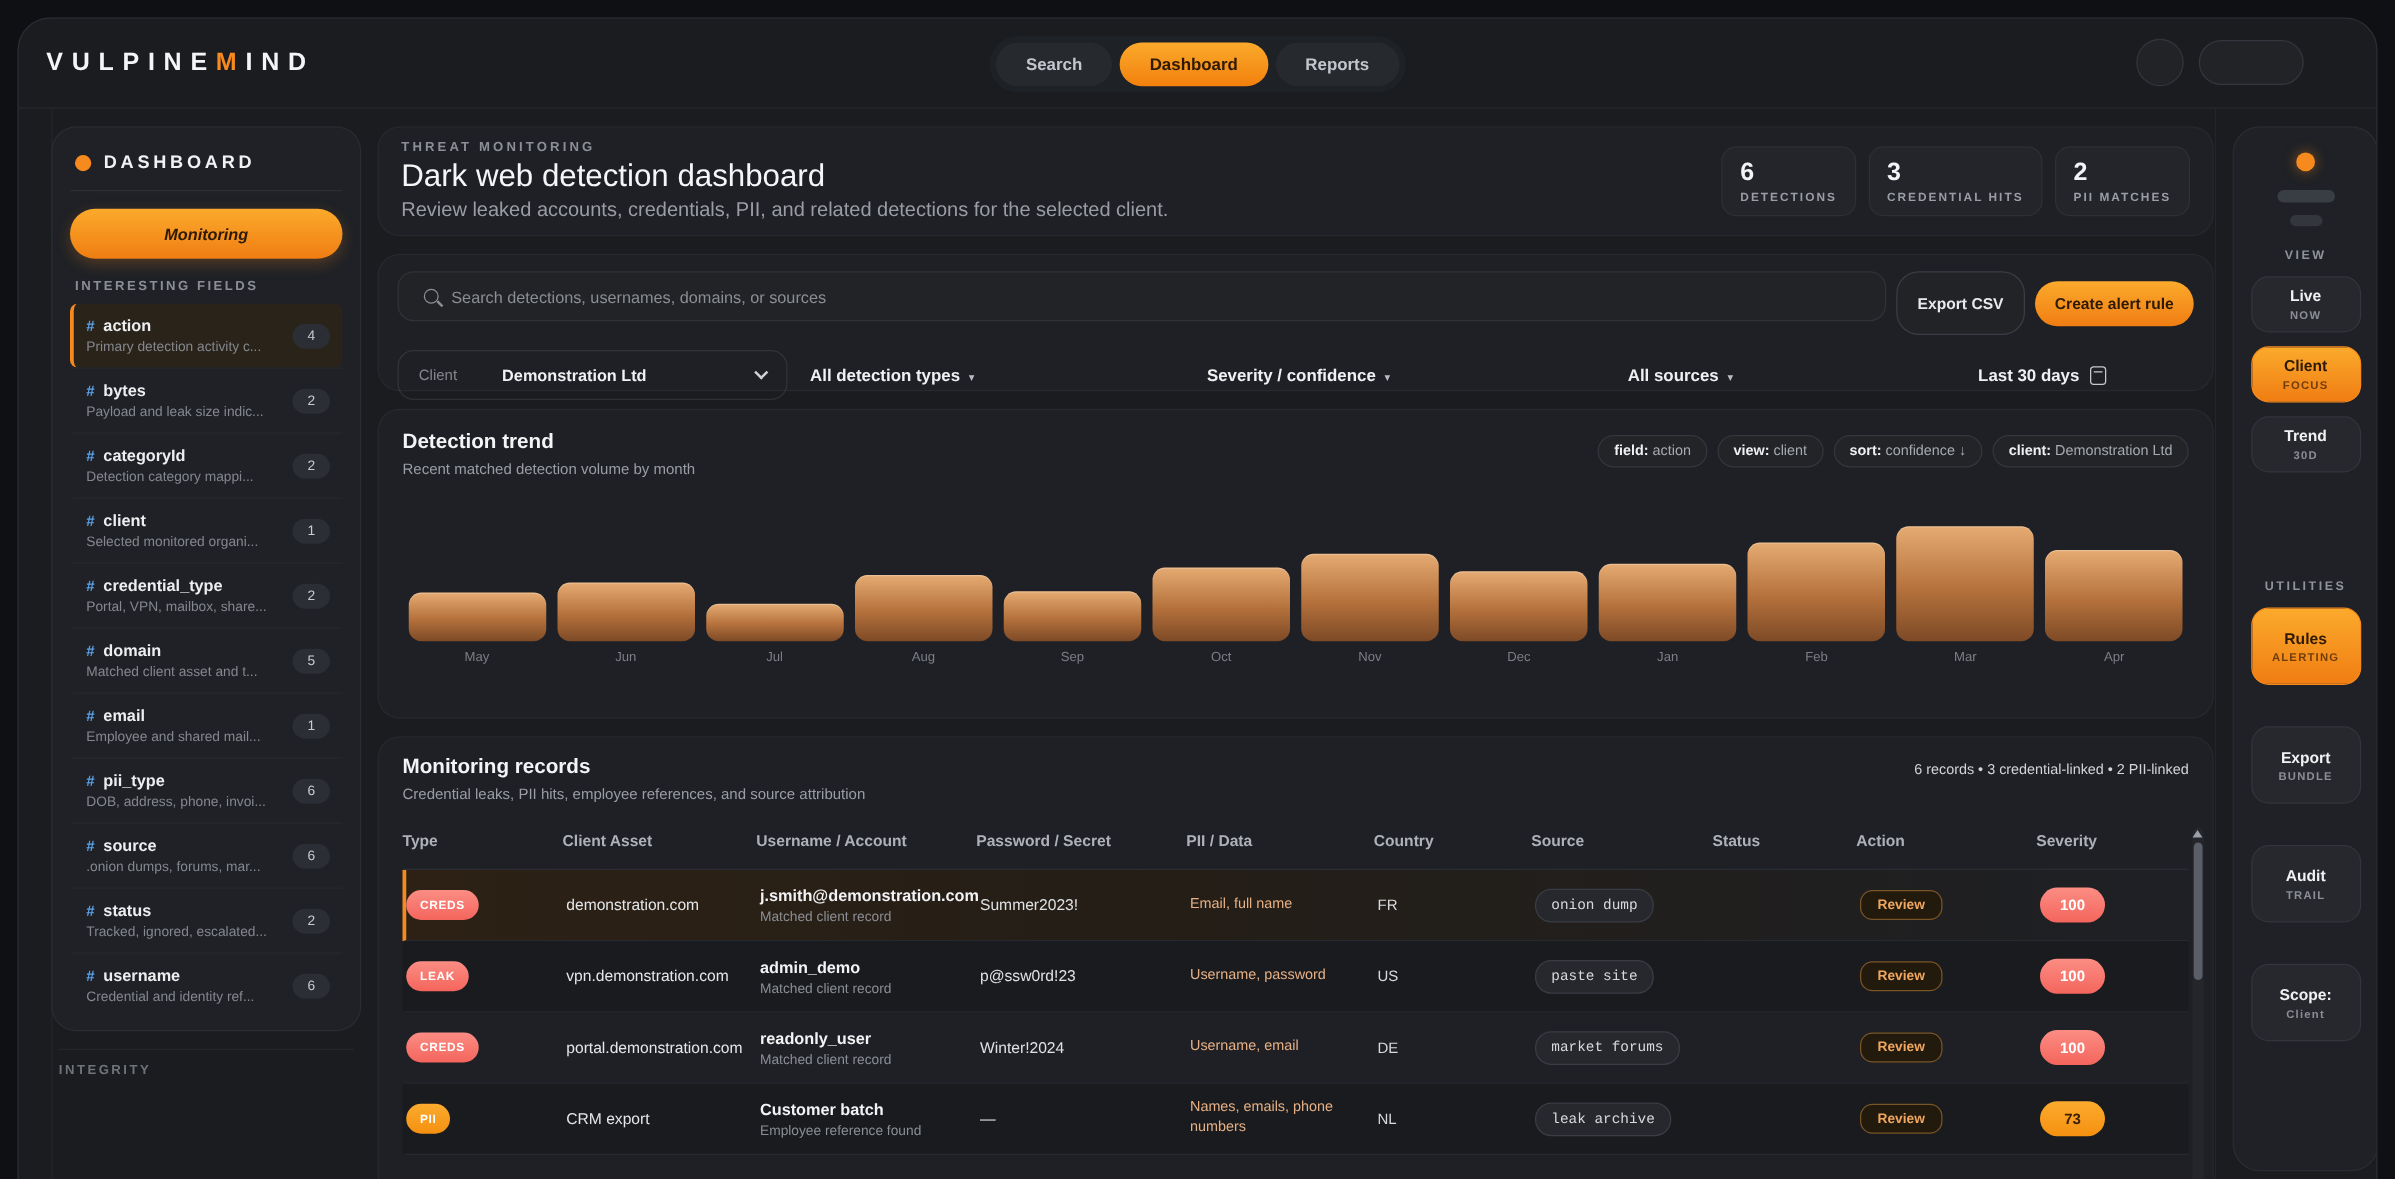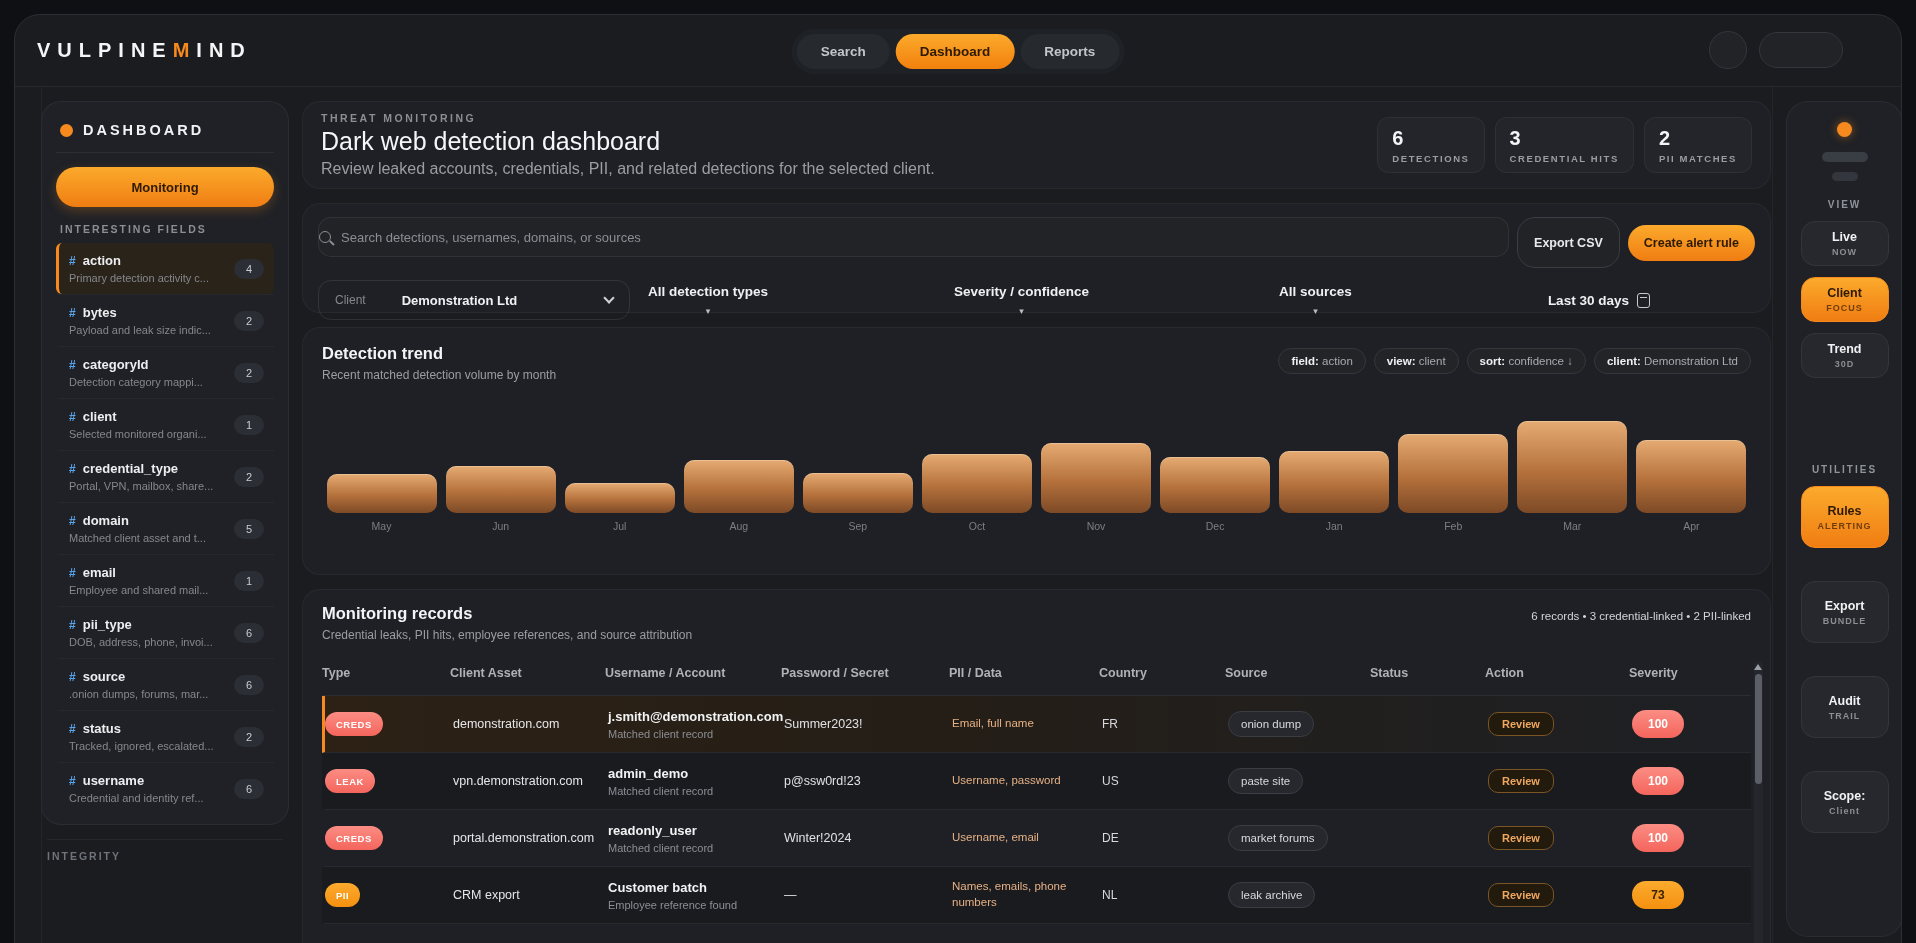--- a/index.html
+++ b/index.html
@@ -30,21 +30,21 @@
   .sidebar { position:absolute; left:26px; top:86px; width:248px; }
   .sidebar-card { background:#1f2126; border:1px solid rgba(255,255,255,0.05); border-radius:20px;
     padding:16px 14px 10px; }
   .sb-head { display:flex; align-items:center; gap:10px; padding:4px 4px 14px;
     border-bottom:1px solid rgba(255,255,255,0.06); }
   .sb-dot { width:13px; height:13px; border-radius:50%; background:#f68a1e; }
   .sb-title { color:#f1f2f4; font-weight:bold; font-size:14.5px; letter-spacing:3px; }
   .monitoring-btn { display:block; width:100%; margin:14px 0 16px; height:40px; border:none; cursor:pointer;
     border-radius:20px; background:linear-gradient(180deg,#fbaa2c,#f07d12);
     color:#2e1a04; font-weight:bold; font-size:13px; font-family:inherit;
-    box-shadow:0 4px 12px rgba(246,138,30,0.25); }
+    box-shadow:0 4px 12px rgba(246,138,30,0.25);font-style:italic; }
   .fields-label { color:#8b8e94; font-size:10.5px; font-weight:bold; letter-spacing:2px; padding:0 4px 8px; }
   .field-item { display:flex; align-items:center; justify-content:space-between; gap:8px;
     padding:10px 10px; border-top:1px solid #26282e; border-left:3px solid transparent; cursor:pointer; }
   .field-item:first-child { border-top:none; }
   .field-item.active { background:#2a231a; border-left-color:#f68a1e; border-radius:6px; }
   .fi-name-row { display:flex; align-items:center; gap:7px; }
   .fi-hash { color:#5aa2e8; font-size:12px; font-weight:bold; }
   .fi-name { color:#eceef0; font-size:13px; font-weight:bold; }
   .fi-desc { color:#84878d; font-size:11px; margin-top:4px; white-space:nowrap; overflow:hidden;
     text-overflow:ellipsis; max-width:160px; }
@@ -63,40 +63,40 @@
   .page-sub { color:#9a9da3; font-size:16px; }
   .stats { display:flex; gap:10px; }
   .stat-card { background:#23252a; border:1px solid rgba(255,255,255,0.05); border-radius:12px;
     padding:9px 14px 8px; min-width:104px; }
   .stat-value { color:#f3f4f6; font-size:20px; font-weight:bold; }
   .stat-label { color:#9a9da3; font-size:9.5px; font-weight:bold; letter-spacing:1.6px; margin-top:3px; }
 
   .toolbar-card { height:110px; padding:13px 15px; }
   .search-row { display:flex; gap:8px; }
   .search-box { flex:1; height:40px; background:#212327; border:1px solid rgba(255,255,255,0.07);
-    border-radius:13px; display:flex; align-items:center; padding:0 0; gap:10px; }
+    border-radius:13px; display:flex; align-items:center; padding:0 20px; gap:10px; }
   .search-icon { width:12px; height:12px; border:1.7px solid #8b8e94; border-radius:50%; position:relative; flex:none; }
   .search-icon::after { content:""; position:absolute; width:6px; height:1.7px; background:#8b8e94;
     transform:rotate(45deg); right:-5px; bottom:-2px; }
   .search-input { flex:1; background:transparent; border:none; outline:none; color:#dcdee2;
     font-size:13px; font-family:inherit; }
   .search-input::placeholder { color:#8b8e94; }
   .btn-dark { height:51px; align-self:center; padding:0 16px; border-radius:18px; background:#212327;
     border:1px solid #3a3d43; color:#e8e9ec; font-weight:bold; font-size:12.5px; cursor:pointer; font-family:inherit; }
   .btn-orange { height:36px; align-self:center; padding:0 16px; border-radius:18px; border:none;
     background:linear-gradient(180deg,#fbaa2c,#f07d12); color:#2e1a04; font-weight:bold; font-size:12.5px;
     cursor:pointer; font-family:inherit; }
   .filter-row { display:flex; align-items:center; margin-top:12px; }
   .client-pill { width:312px; height:40px; border:1px solid rgba(255,255,255,0.09); border-radius:13px;
     display:flex; align-items:center; padding:0 16px; cursor:pointer; }
   .client-label { color:#84878d; font-size:12px; }
   .client-value { color:#f0f1f3; font-size:13px; font-weight:bold; margin-left:36px; }
   .chev { width:8px; height:8px; border-right:2px solid #cfd2d6; border-bottom:2px solid #cfd2d6;
     transform:rotate(45deg); margin-left:auto; margin-top:-4px; }
-  .dd { display:flex; align-items:center; gap:7px; color:#eef0f2; font-size:13.5px; font-weight:bold; cursor:pointer;flex-direction:column; }
+  .dd { display:flex; align-items:flex-end; gap:7px; color:#eef0f2; font-size:13.5px; font-weight:bold; cursor:pointer; }
   .dd .caret { color:#b9bcc2; font-size:9px; }
   .dd1 { margin-left:18px; } .dd2 { margin-left:186px; } .dd3 { margin-left:190px; }
   .date-ctl { margin-left:196px; display:flex; align-items:center; gap:8px; color:#eef0f2;
     font-size:13.5px; font-weight:bold; cursor:pointer; }
   .cal-icon { width:13px; height:15px; border:1.6px solid #c6c9ce; border-radius:3px; position:relative; }
   .cal-icon::before { content:""; position:absolute; left:2px; right:2px; top:3px; height:1.6px; background:#c6c9ce; }
 
   .trend-card { height:248px; padding:16px 19px 10px; }
   .trend-head { display:flex; justify-content:space-between; align-items:flex-start; }
   .sec-title { color:#f3f4f6; font-size:16.5px; font-weight:bold; }
@@ -128,21 +128,21 @@
     border-radius:12px; font-size:9.5px; font-weight:bold; letter-spacing:0.5px; color:#fff; }
   .badge.red { background:linear-gradient(180deg,#fb8d84,#f4655c); }
   .badge.orange { background:linear-gradient(180deg,#fbab2e,#f59010); }
   .cell-asset { color:#e4e6e9; font-size:12.5px; }
   .cell-user-main { color:#f2f3f5; font-size:13px; font-weight:bold; }
   .cell-user-sub { color:#8b8e94; font-size:11px; margin-top:4px; }
   .cell-secret { color:#dfe1e4; font-size:12.5px; }
   .cell-pii { color:#e6b084; font-size:11.5px; padding-right:14px; line-height:1.35; }
   .cell-country { color:#d7d9dd; font-size:12px; }
   .src-pill { display:inline-block; background:#26282d; border:1px solid #3a3d43; border-radius:13px;
-    padding:6px 12px; color:#d7d9dd; font-size:11.5px; }
+    padding:6px 12px; color:#d7d9dd; font-size:11.5px;font-family:Liberation Mono, monospace; }
   .status-dot { width:10px; height:13px; border-radius:50%; }
   .status-dot.active { background:#f97316; }
   .status-dot.inactive { background:#4a4e55; }
   .review-btn { display:inline-block; background:#231a0e; border:1px solid #7a5526; border-radius:10px;
     padding:5px 13px; color:#efa75f; font-size:11px; font-weight:bold; cursor:pointer; font-family:inherit; }
   .sev-badge { display:inline-flex; align-items:center; justify-content:center; min-width:52px; height:28px;
     border-radius:14px; font-size:12px; font-weight:bold; }
   .sev-badge.red { background:linear-gradient(180deg,#fb8d84,#f4655c); color:#fff; }
   .sev-badge.orange { background:linear-gradient(180deg,#fbab2e,#f59010); color:#3b2202; }
   .scrollbar { position:absolute; right:7px; top:72px; bottom:6px; width:9px; }

